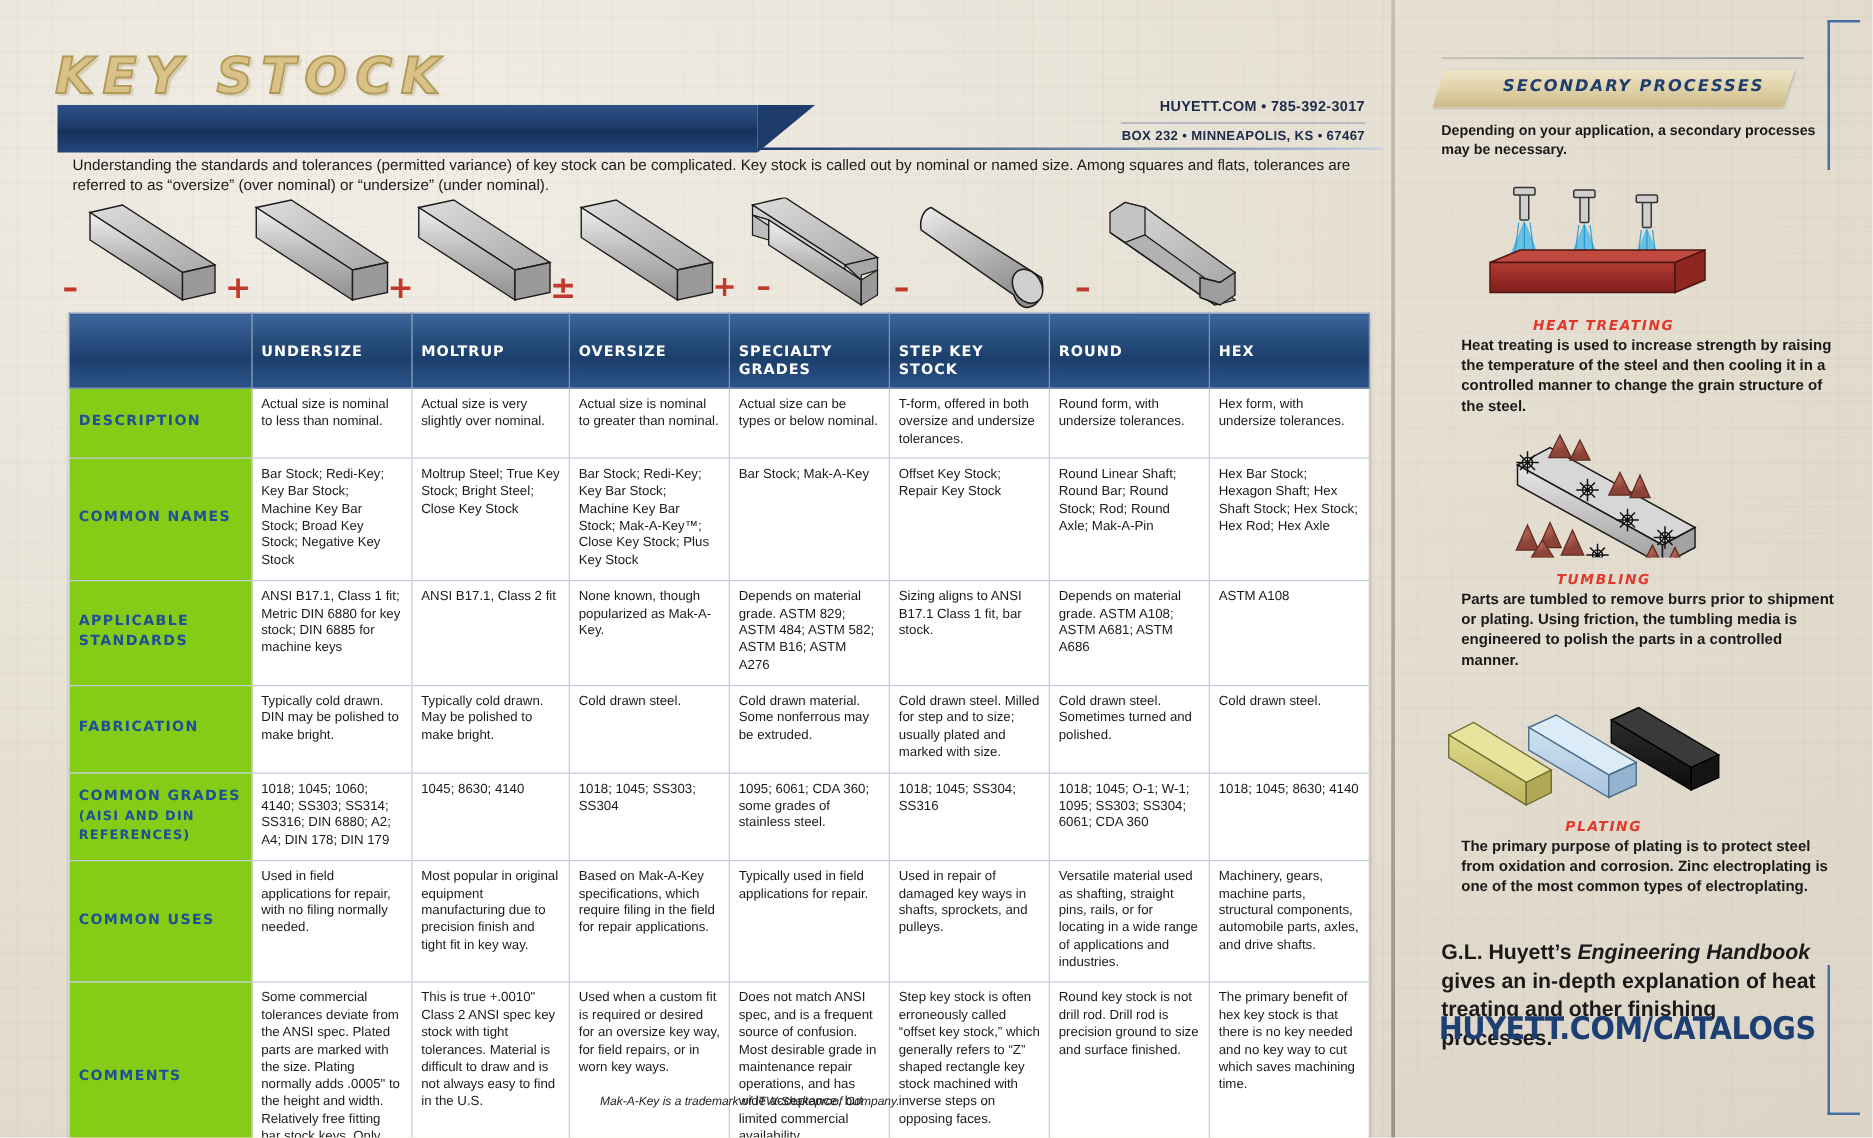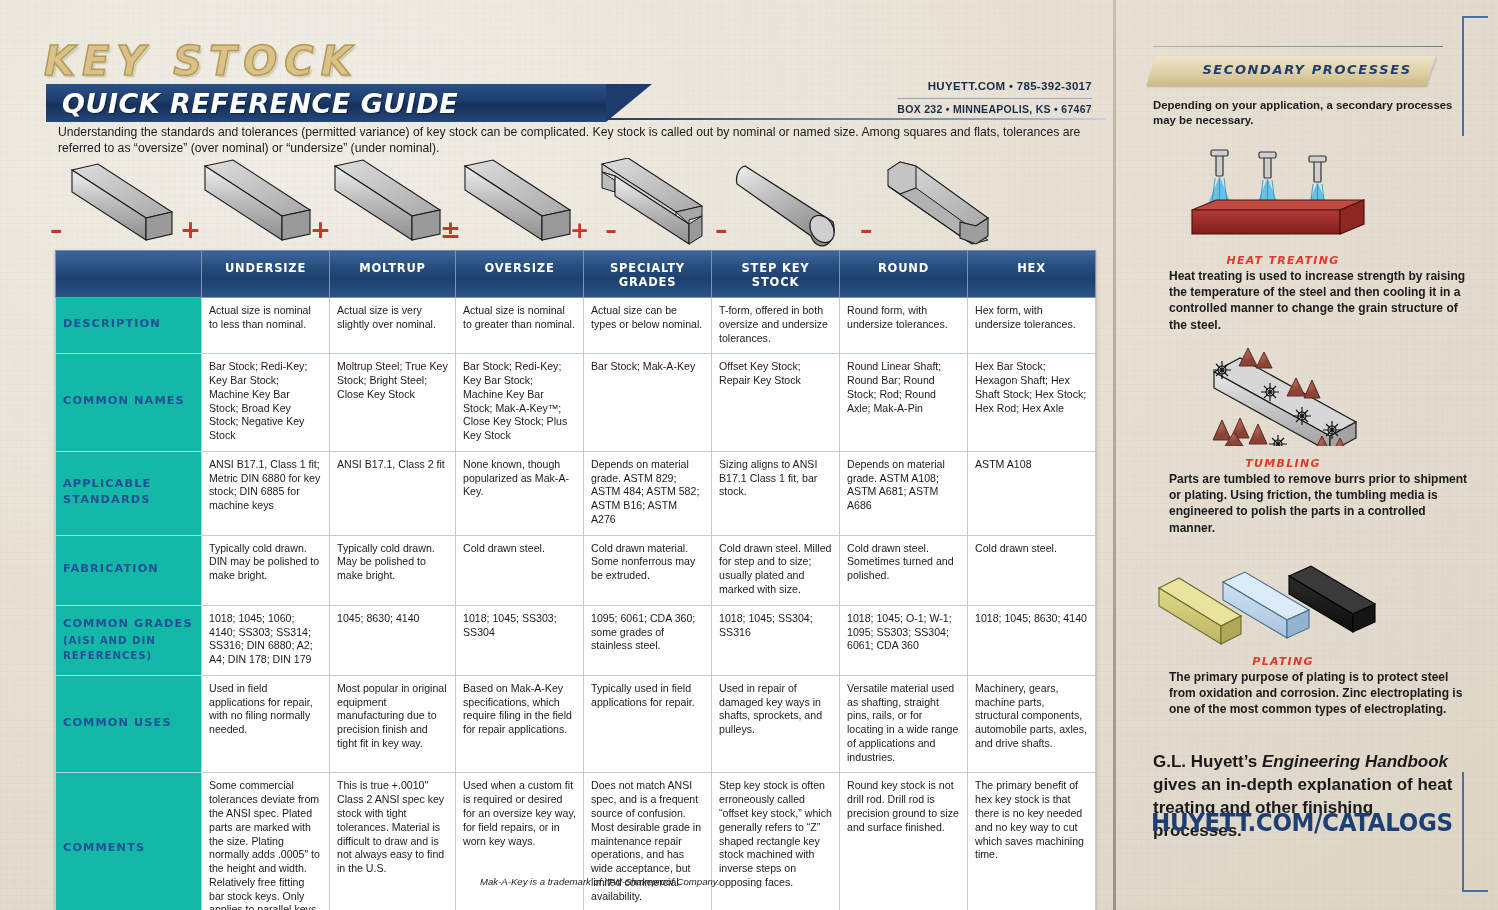--- a/index.html
+++ b/index.html
@@ -97,28 +97,28 @@
   #tbl th, #tbl td{
     border:1px solid #c3ccda;
     vertical-align:top;
     padding:6px 7px 8px 7px;
   }
   #tbl thead th{
     background:linear-gradient(180deg,#3d659c 0%,#28507f 30%,#1c3f6d 60%,#2c5488 100%);
     color:#ffffff;
     font-family:"DejaVu Sans", sans-serif;
     font-size:11.5px; font-weight:bold; letter-spacing:.8px;
-    text-align:center;
+    text-align:left;
     height:44px;
     border-color:#7f93b3;
-    padding-top:10px;
+    padding-top:23px;
   }
   #tbl thead th.corner{ background:linear-gradient(180deg,#3d659c,#1c3f6d 60%,#2c5488); }
   .rowhead{
-    background:#14b8a6;
+    background:#84cc16;
     color:#1f4f96;
     font-family:"DejaVu Sans", sans-serif;
     font-size:11.3px; font-weight:bold; letter-spacing:1.1px;
     vertical-align:middle !important;
     line-height:1.45;
   }
   .cell{ font-size:10.6px; color:#1a1a1a; line-height:1.3; }
   .subhead{ display:block; font-size:10.3px; letter-spacing:.9px; }
 
   .footnote{
@@ -192,21 +192,20 @@
 </head>
 <body>
 
 <div id="page"></div>
 
 <div id="left">
 
   <div class="title-key">KEY STOCK</div>
 
   <div class="banner"></div>
-  <div class="banner-text">QUICK REFERENCE GUIDE</div>
   <div class="banner-rule"></div>
 
   <div class="contact">
     <div class="l1">HUYETT.COM • 785-392-3017</div>
     <div class="hr"></div>
     <div class="l2">BOX 232 • MINNEAPOLIS, KS • 67467</div>
   </div>
 
   <div class="intro">Understanding the standards and tolerances (permitted variance) of key stock can be complicated. Key stock is called out by nominal or named size. Among squares and flats, tolerances are referred to as “oversize” (over nominal) or “undersize” (under nominal).</div>
 

